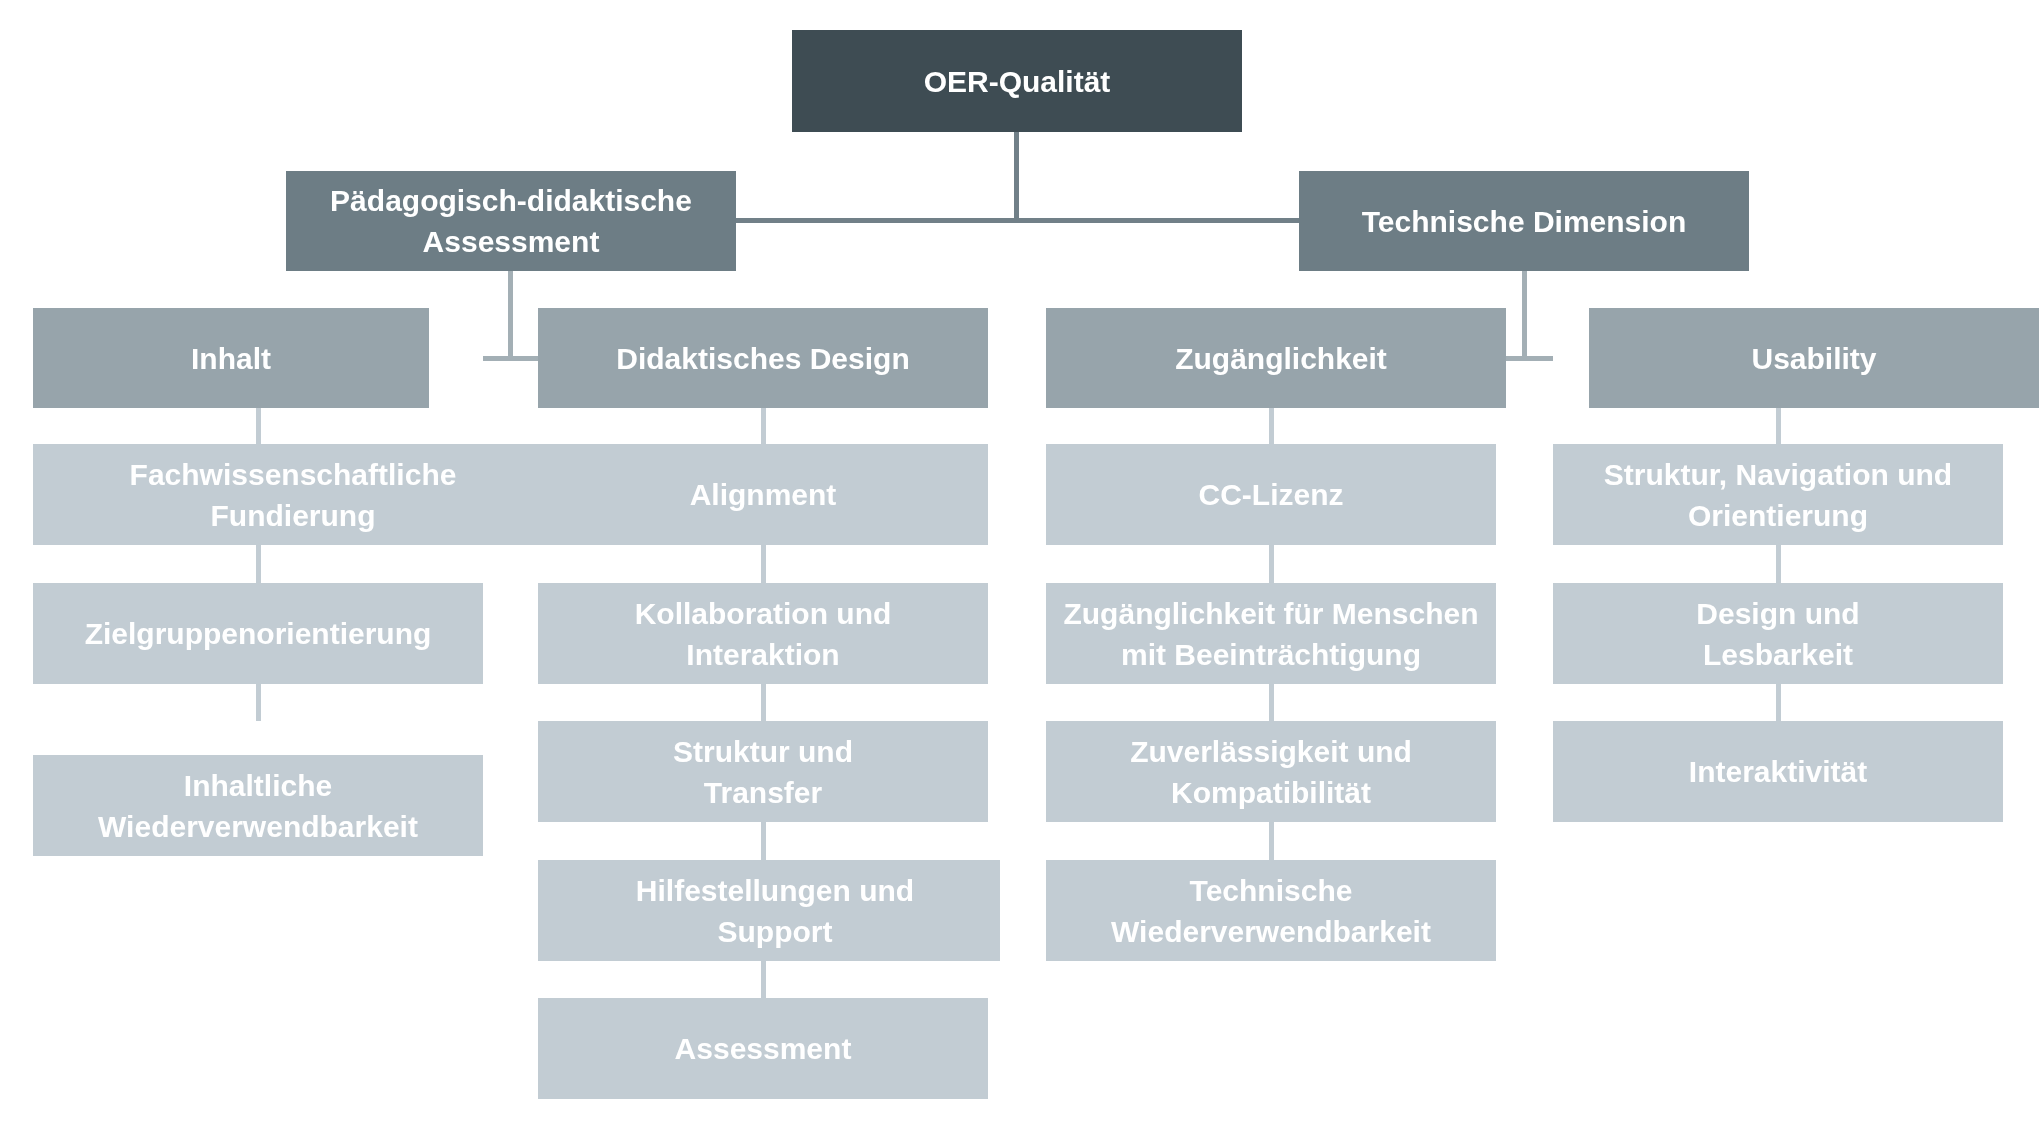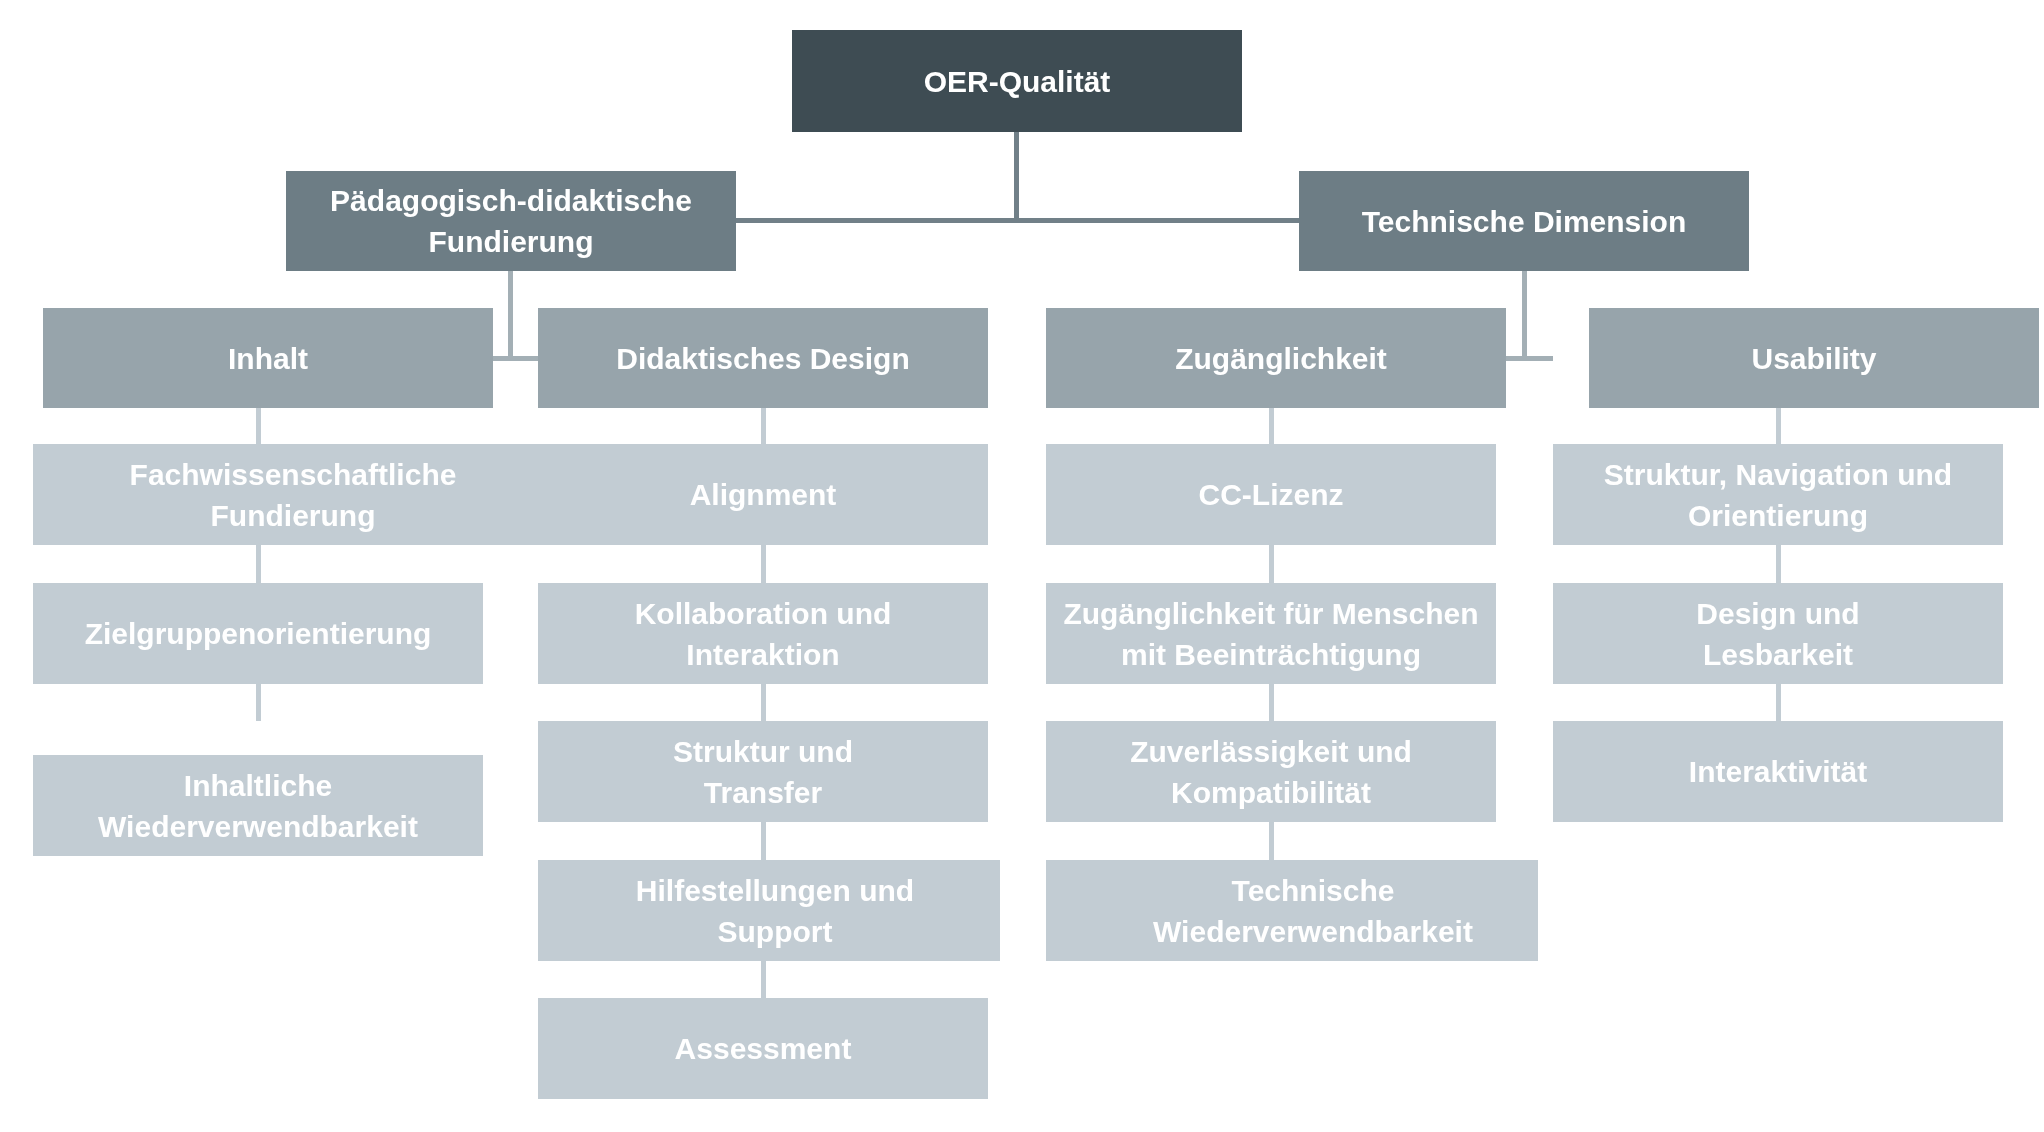--- a/index.html
+++ b/index.html
@@ -49,33 +49,33 @@
 
   <div class="node root-box" style="left:792px;top:30px;width:450px;height:102px;">
     <span class="lbl">OER-Qualität</span>
   </div>
 
   <div class="connector dark" style="left:1014px;top:132px;width:5px;height:91px;"></div>
   <div class="connector dark" style="left:736px;top:218px;width:563px;height:5px;"></div>
 
   <div class="node dim-box" style="left:286px;top:171px;width:450px;height:100px;">
     <span class="lbl">Pädagogisch-didaktische
-Fundierung</span>
+Assessment</span>
   </div>
   <div class="node dim-box" style="left:1299px;top:171px;width:450px;height:100px;">
     <span class="lbl">Technische Dimension</span>
   </div>
 
   <div class="connector mid" style="left:508px;top:271px;width:5px;height:90px;"></div>
   <div class="connector mid" style="left:483px;top:356px;width:55px;height:5px;"></div>
   <div class="connector mid" style="left:1522px;top:271px;width:5px;height:90px;"></div>
   <div class="connector mid" style="left:1496px;top:356px;width:57px;height:5px;"></div>
 
   <div id="columns">
-      <div class="node category-box" style="left: 33px; top: 308px; width: 450px; height: 100px; margin-left: 10px;"><span class="lbl">Inhalt</span></div>
+      <div class="node category-box" style="left: 33px; top: 308px; width: 396px; height: 100px;"><span class="lbl">Inhalt</span></div>
       <div class="connector light" style="left: 255.5px; top: 408px; width: 5px; height: 36px;"></div>
       <div class="node item-box" style="left: 33px; top: 444px; width: 520px; height: 101px;"><span class="lbl">Fachwissenschaftliche
 Fundierung</span></div>
       <div class="connector light" style="left: 255.5px; top: 545px; width: 5px; height: 38px;"></div>
       <div class="node item-box" style="left: 33px; top: 583px; width: 450px; height: 101px;"><span class="lbl">Zielgruppenorientierung</span></div>
       <div class="connector light" style="left: 255.5px; top: 684px; width: 5px; height: 37px;"></div>
       <div class="node item-box" style="left: 33px; top: 721px; width: 450px; height: 101px; margin-top: 34px;"><span class="lbl">Inhaltliche
 Wiederverwendbarkeit</span></div>
       <div class="node category-box" style="left: 538px; top: 308px; width: 450px; height: 100px;"><span class="lbl">Didaktisches Design</span></div>
       <div class="connector light" style="left: 760.5px; top: 408px; width: 5px; height: 36px;"></div>
@@ -94,21 +94,21 @@
       <div class="node category-box" style="left: 1046px; top: 308px; width: 450px; height: 100px; padding-left: 10px;"><span class="lbl">Zugänglichkeit</span></div>
       <div class="connector light" style="left: 1268.5px; top: 408px; width: 5px; height: 36px;"></div>
       <div class="node item-box" style="left: 1046px; top: 444px; width: 450px; height: 101px;"><span class="lbl">CC-Lizenz</span></div>
       <div class="connector light" style="left: 1268.5px; top: 545px; width: 5px; height: 38px;"></div>
       <div class="node item-box" style="left: 1046px; top: 583px; width: 450px; height: 101px;"><span class="lbl">Zugänglichkeit für Menschen
 mit Beeinträchtigung</span></div>
       <div class="connector light" style="left: 1268.5px; top: 684px; width: 5px; height: 37px;"></div>
       <div class="node item-box" style="left: 1046px; top: 721px; width: 450px; height: 101px;"><span class="lbl">Zuverlässigkeit und
 Kompatibilität</span></div>
       <div class="connector light" style="left: 1268.5px; top: 822px; width: 5px; height: 38px;"></div>
-      <div class="node item-box" style="left: 1046px; top: 860px; width: 450px; height: 101px; padding-left: 42px;"><span class="lbl">Technische
+      <div class="node item-box" style="left: 1046px; top: 860px; width: 450px; height: 101px;"><span class="lbl">Technische
 Wiederverwendbarkeit</span></div>
       <div class="node category-box" style="left: 1553px; top: 308px; width: 450px; height: 100px; margin-left: 36px;"><span class="lbl">Usability</span></div>
       <div class="connector light" style="left: 1775.5px; top: 408px; width: 5px; height: 36px;"></div>
       <div class="node item-box" style="left: 1553px; top: 444px; width: 450px; height: 101px;"><span class="lbl">Struktur, Navigation und
 Orientierung</span></div>
       <div class="connector light" style="left: 1775.5px; top: 545px; width: 5px; height: 38px;"></div>
       <div class="node item-box" style="left: 1553px; top: 583px; width: 450px; height: 101px;"><span class="lbl">Design und
 Lesbarkeit</span></div>
       <div class="connector light" style="left: 1775.5px; top: 684px; width: 5px; height: 37px;"></div>
       <div class="node item-box" style="left: 1553px; top: 721px; width: 450px; height: 101px;"><span class="lbl">Interaktivität</span></div>

